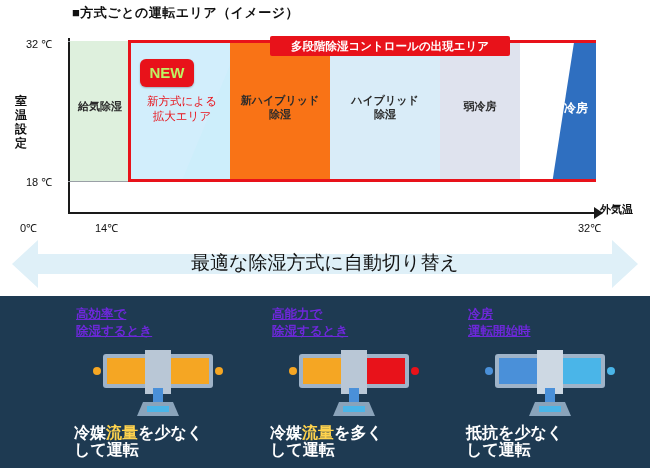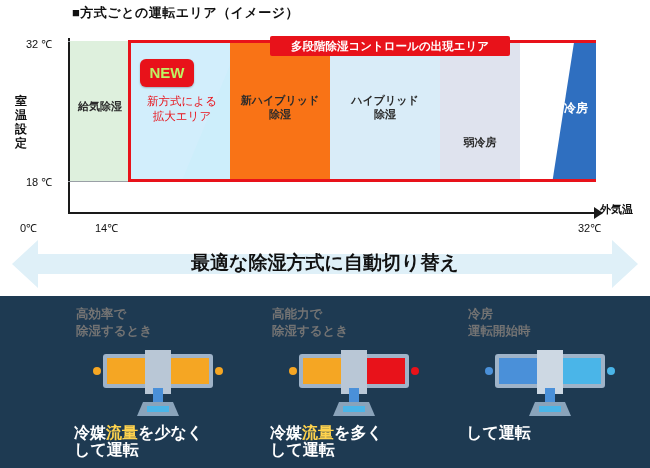--- a/index.html
+++ b/index.html
@@ -109,32 +109,32 @@
   .switch-band {
     position:absolute; left:12px; top:240px; width:626px; height:48px;
   }
   .switch-bg {
     position:absolute; left:0; top:0; width:626px; height:48px;
     background:#dff0f8;
     clip-path:polygon(0 50%, 26px 0, 26px 14px, 600px 14px, 600px 0, 626px 50%, 600px 100%, 600px 34px, 26px 34px, 26px 100%);
   }
   .switch-text {
     position:absolute; left:0; top:10px; width:626px; text-align:center;
-    font-size:19px; font-weight:bold; color:#111;
+    font-size:19px; font-weight:normal; color:#111;
   }
 
   
   .panel {
     position:absolute; left:0; top:296px; width:650px; height:172px;
     background:#1e3a52;
   }
   .cards { position:absolute; left:74px; top:302px; width:560px; height:160px; display:flex; gap:28px; }
   .card { width:168px; position:relative; }
   .card-title {
-    font-size:12.5px; font-weight:bold; color:#737373; line-height:17px; margin:4px 0 0 2px;
+    font-size:12.5px; font-weight:bold; color:#6d28d9; line-height:17px; margin:4px 0 0 2px;text-decoration:underline;
   }
   .valve { position:relative; width:150px; height:72px; margin:8px auto 0 auto; }
   .card-foot {
     font-size:16px; font-weight:bold; color:#ffffff; line-height:17px; margin-top:4px;
   }
   .hl { color:#ffd34d; }
 </style>
 </head>
 <body>
 
@@ -163,21 +163,21 @@
     <div class="band-label" style="top:52px;">新ハイブリッド</div>
     <div class="band-label" style="top:66px;">除湿</div>
   </div>
 
   <div class="band band-d">
     <div class="band-label" style="top:52px;">ハイブリッド</div>
     <div class="band-label" style="top:66px;">除湿</div>
   </div>
 
   <div class="band band-e">
-    <div class="band-label" style="top:58px;margin-top:36px;">弱冷房</div>
+    <div class="band-label" style="top:58px;">弱冷房</div>
   </div>
 
   <div class="band band-f"></div>
   <div class="cool-shape"></div>
   <div class="cool-label">冷房</div>
 
   <div class="red-top"></div>
   <div class="red-bottom"></div>
   <div class="red-left"></div>
 
@@ -263,16 +263,17 @@
         <rect x="82" y="10" width="44" height="26" fill="#4ab5e8"></rect>
         <rect x="62" y="2" width="26" height="44" fill="#cdd8e3"></rect>
         <rect x="70" y="40" width="10" height="14" fill="#4a90d9"></rect>
         <polygon points="60,54 90,54 96,68 54,68" fill="#8aa3ba"></polygon>
         <rect x="64" y="58" width="22" height="6" fill="#4ab5e8"></rect>
         <circle cx="14" cy="23" r="4" fill="#4a90d9"></circle>
         <circle cx="136" cy="23" r="4" fill="#4ab5e8"></circle>
       </svg>
     </div>
     <div class="card-foot">
+      <div><span>抵抗を少なく</span><span class="hl"></span><span></span></div>
       <div>して運転</div>
     </div>
   </div>
 </div>
 
 </body></html>

